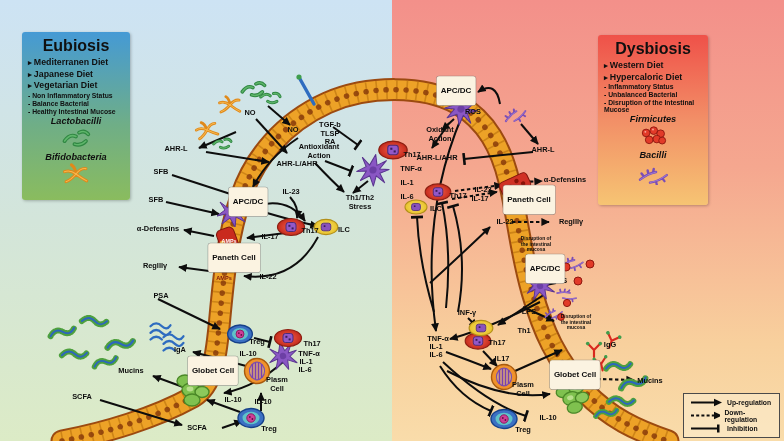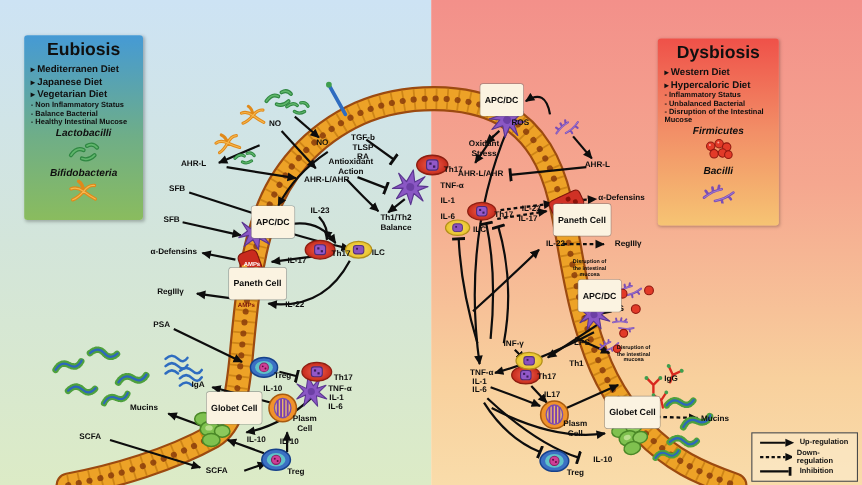--- a/index.html
+++ b/index.html
@@ -290,21 +290,21 @@
 </svg>
 
 <div id="labels-layer">
       <div class="label" style="left: 250px; top: 113px;">NO</div>
       <div class="label" style="left: 293px; top: 130px;">NO</div>
       <div class="label" style="left: 176px; top: 149px;">AHR-L</div>
       <div class="label" style="left: 161px; top: 172px;">SFB</div>
       <div class="label" style="left: 156px; top: 200px;">SFB</div>
       <div class="label" style="left: 158px; top: 229px;">α-Defensins</div>
       <div class="label" style="left: 155px; top: 266px;">RegIIIγ</div>
-      <div class="label" style="left: 147px; top: 296px;">PSA</div>
+      <div class="label" style="left: 161px; top: 296px;">PSA</div>
       <div class="label" style="left: 180px; top: 350px;">IgA</div>
       <div class="label" style="left: 131px; top: 371px;">Mucins</div>
       <div class="label" style="left: 82px; top: 397px;">SCFA</div>
       <div class="label" style="left: 197px; top: 428px;">SCFA</div>
       <div class="label" style="left: 233px; top: 400px;">IL-10</div>
       <div class="label" style="left: 263px; top: 402px;">IL-10</div>
       <div class="label" style="left: 269px; top: 429px;">Treg</div>
       <div class="label" style="left: 291px; top: 192px;">IL-23</div>
       <div class="label" style="left: 270px; top: 237px;">IL-17</div>
       <div class="label" style="left: 268px; top: 277px;">IL-22</div>
@@ -312,36 +312,36 @@
       <div class="label" style="left: 319px; top: 152px;">Antioxidant
 Action</div>
       <div class="label" style="left: 330px; top: 134px;">TGF-b
 TLSP
 RA</div>
       <div class="label" style="left: 412px; top: 155px;">Th17</div>
       <div class="label" style="left: 411px; top: 169px;">TNF-α</div>
       <div class="label" style="left: 407px; top: 183px;">IL-1</div>
       <div class="label" style="left: 407px; top: 197px;">IL-6</div>
       <div class="label" style="left: 360px; top: 203px;">Th1/Th2
-Balance</div>
+Stress</div>
       <div class="label" style="left: 310px; top: 231px;">Th17</div>
       <div class="label" style="left: 344px; top: 230px;">ILC</div>
       <div class="label amps" style="left: 229px; top: 241px;">AMPs</div>
       <div class="label amps2" style="left: 224px; top: 278px;">AMPs</div>
       <div class="label" style="left: 277px; top: 385px;">Plasm
 Cell</div>
       <div class="label" style="left: 312px; top: 344px;">Th17</div>
       <div class="label" style="left: 309px; top: 354px;">TNF-α</div>
       <div class="label" style="left: 306px; top: 362px;">IL-1</div>
       <div class="label" style="left: 305px; top: 370px;">IL-6</div>
       <div class="label" style="left: 257px; top: 342px;">Treg</div>
       <div class="label" style="left: 248px; top: 354px;">IL-10</div>
       <div class="label" style="left: 473px; top: 112px;">ROS</div>
       <div class="label" style="left: 440px; top: 135px;">Oxidant
-Stress</div>
+Action</div>
       <div class="label" style="left: 437px; top: 158px;">AHR-L/AHR</div>
       <div class="label" style="left: 543px; top: 150px;">AHR-L</div>
       <div class="label" style="left: 565px; top: 180px;">α-Defensins</div>
       <div class="label" style="left: 483px; top: 190px;">IL-23</div>
       <div class="label" style="left: 480px; top: 199px;">IL-17</div>
       <div class="label" style="left: 458px; top: 196px;">Th17</div>
       <div class="label" style="left: 436px; top: 209px;">ILC</div>
       <div class="label" style="left: 505px; top: 222px;">IL-22</div>
       <div class="label" style="left: 571px; top: 222px;">RegIIIγ</div>
       <div class="label tiny" style="left: 536px; top: 245px;">Disruption of

